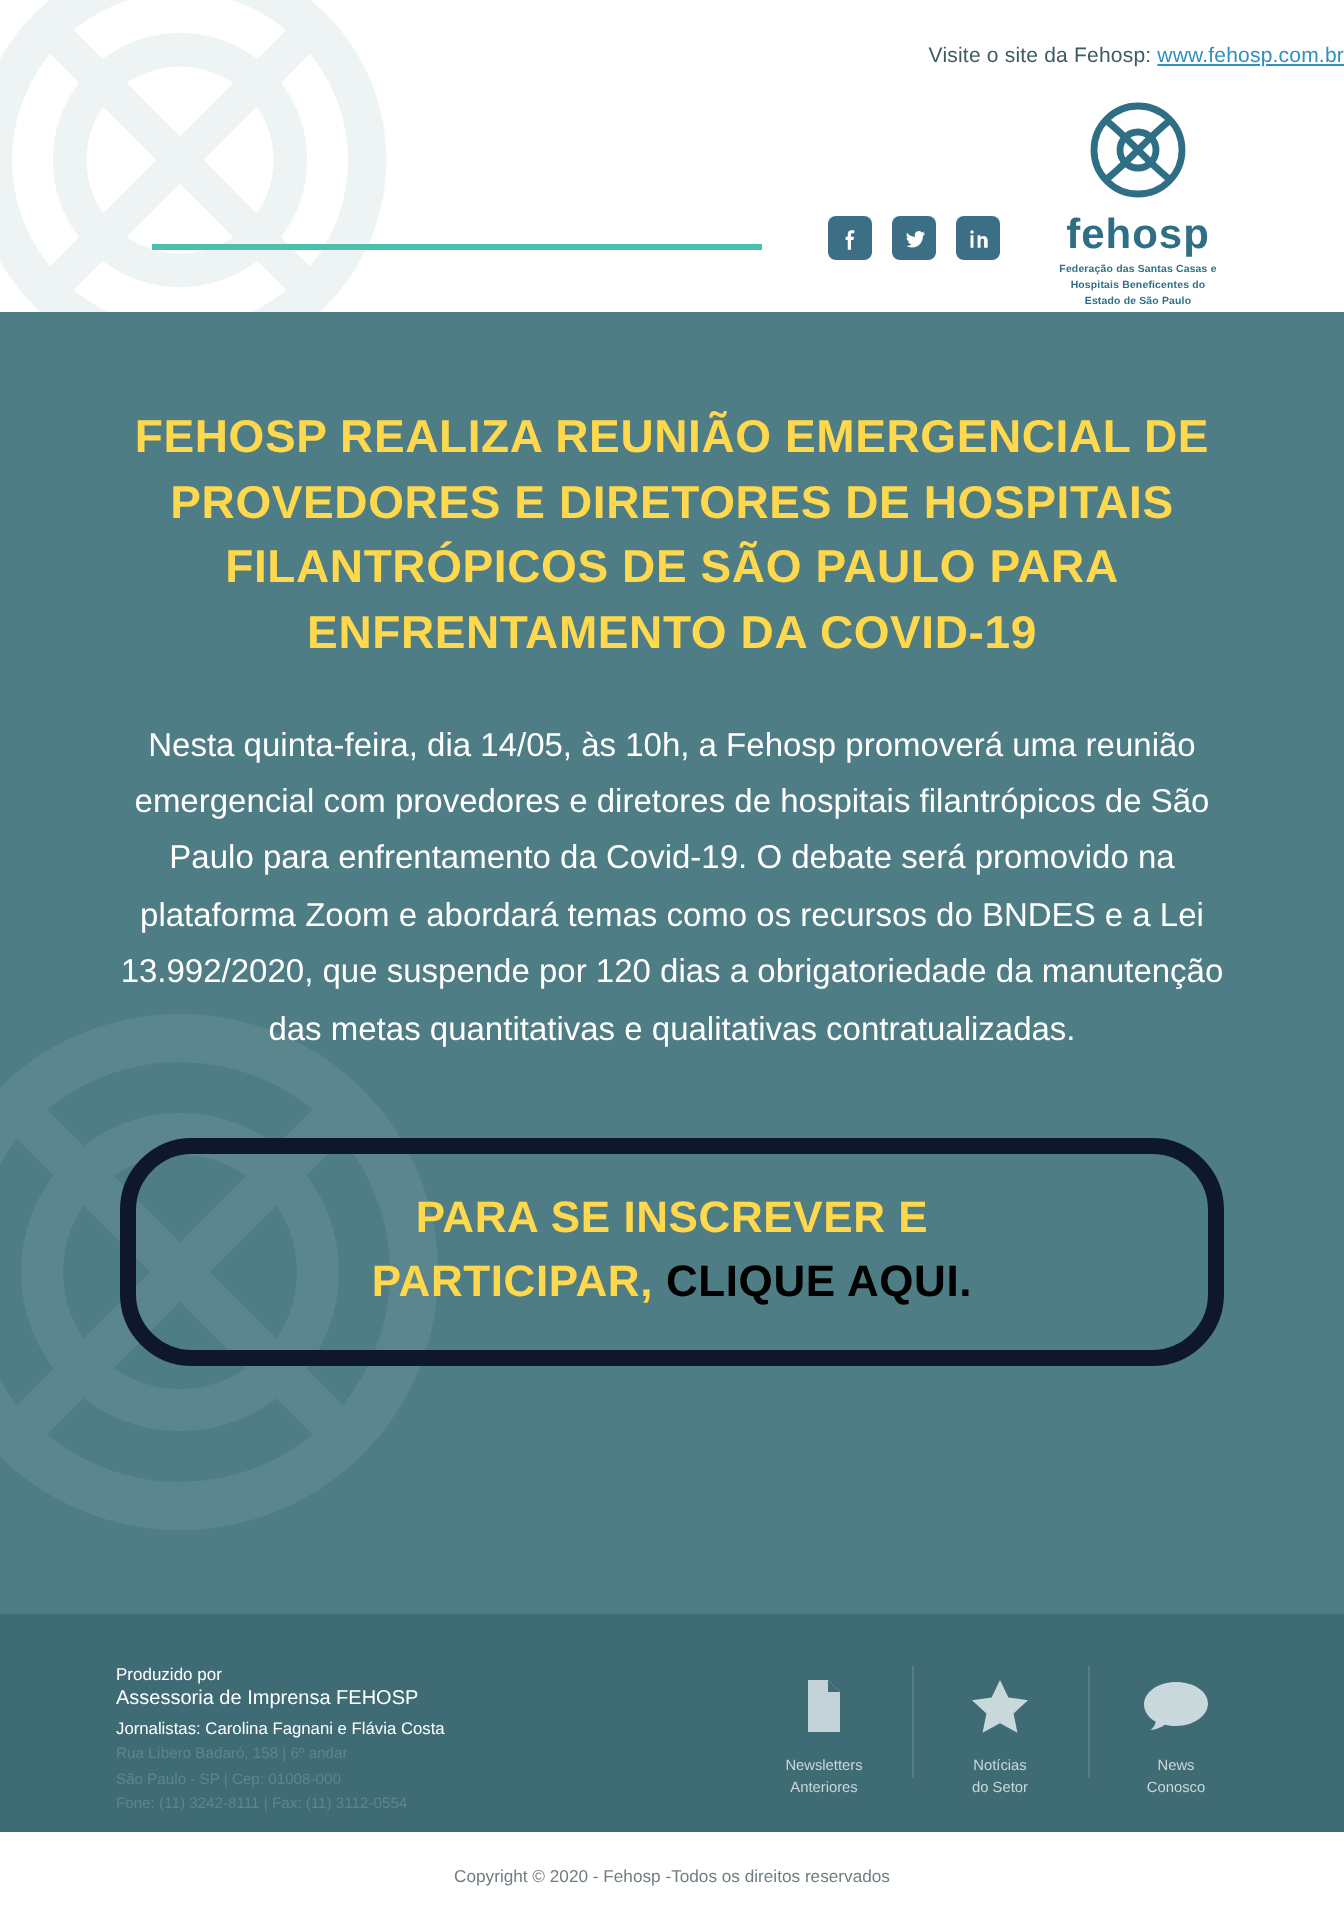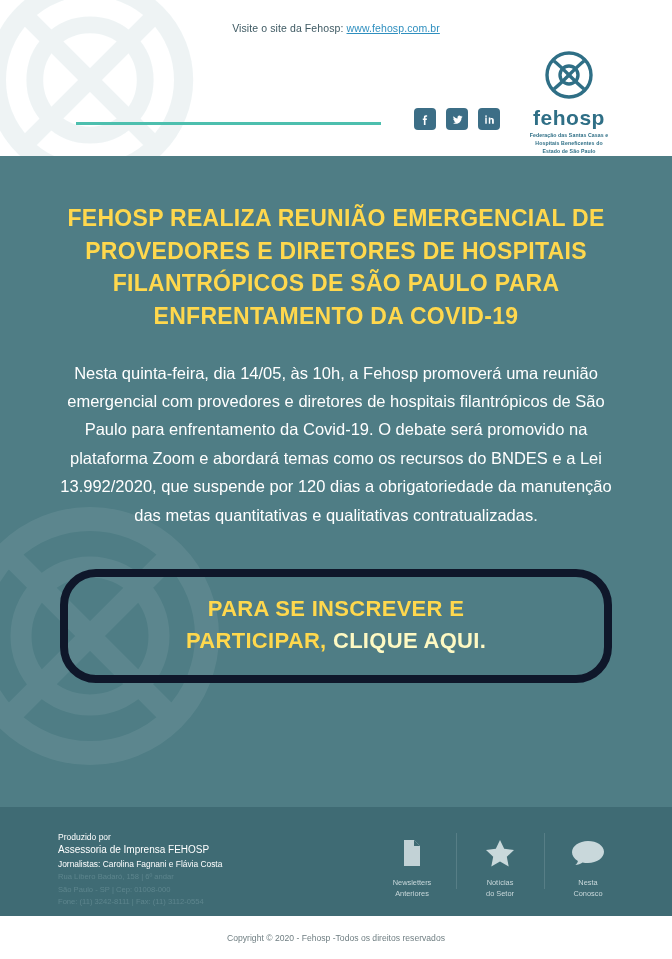--- a/index.html
+++ b/index.html
@@ -34,21 +34,21 @@
     top: -40px;
     width: 240px;
     height: 240px;
     opacity: 0.13;
   }
   .visit-line {
     position: absolute;
     top: 22px;
     left: 0;
     width: 672px;
-    text-align: center;
+    text-align: right;
     font-size: 10.5px;
     color: #3f5a63;
     letter-spacing: 0.1px;
   }
   .visit-line a {
     color: #2f8fbf;
     text-decoration: underline;
   }
   .brand {
     position: absolute;
@@ -159,21 +159,21 @@
     border: 8px solid #0f172a;
     border-radius: 36px;
     text-align: center;
     color: #ffd84d;
     font-size: 22px;
     font-weight: bold;
     line-height: 1.45;
     letter-spacing: 0.3px;
     cursor: pointer;
   }
-  .cta .cta-link { color: #fef9c3; }
+  .cta .cta-link { color: #000000; }
 
   
   .footer {
     position: relative;
     background: #3f6b74;
     height: 109px;
     padding: 0;
   }
   .footer-inner {
     display: flex;
@@ -358,21 +358,21 @@
           </div>
         </div>
 
         <div class="f-link">
           <div class="f-icon">
             <svg width="34" height="26" viewBox="0 0 34 26" fill="#c9d8db">
                 <path d="M17 1C8.2 1 1 6 1 12.2c0 3.5 2.3 6.6 5.9 8.7-.3 1.6-1.3 3.1-2.6 4.1 2.6-.2 5.2-1.1 7.2-2.6 1.7.4 3.5.6 5.5.6 8.8 0 16-5 16-11.2S25.8 1 17 1z"></path>
               </svg>
           </div>
           <div class="f-label">
-            <div>Nesta</div>
+            <div>News</div>
             <div>Conosco</div>
           </div>
         </div>
       </div>
     </div>
   </div>
 
   <div class="copyright">
     <span>Copyright © 2020 - Fehosp -Todos os direitos reservados</span>
   </div>

